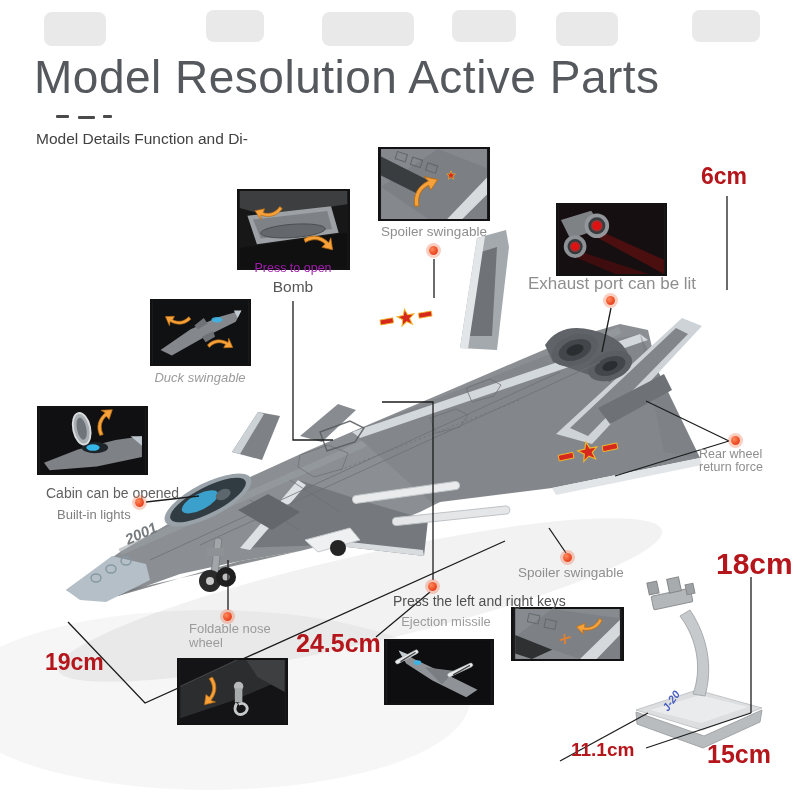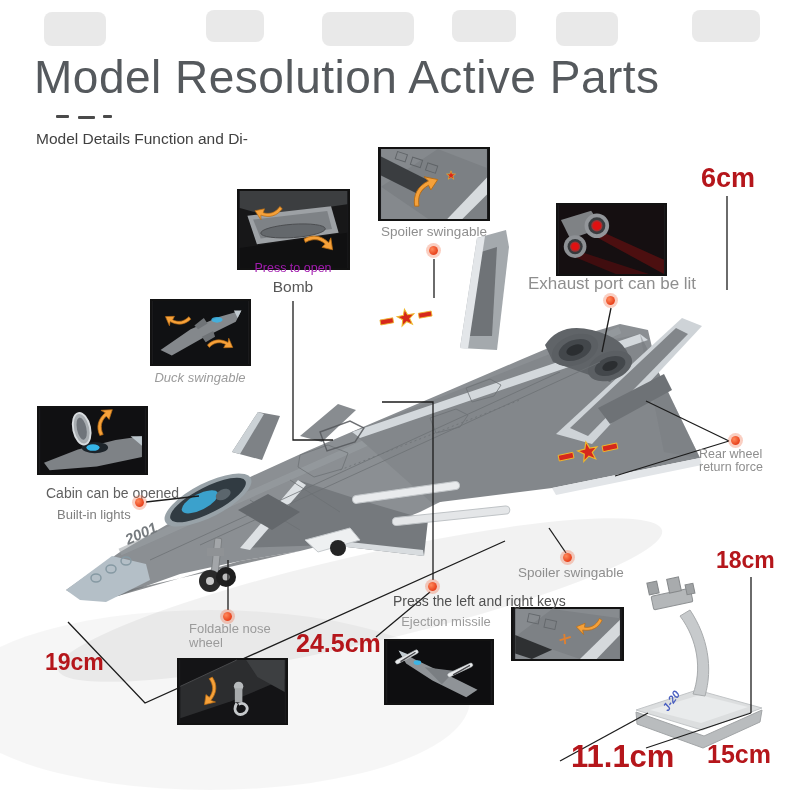--- a/index.html
+++ b/index.html
@@ -334,20 +334,20 @@
       <path d="M70,0 L111,0 L111,34 L82,18 Z" fill="#3d3f41"></path>
       <path d="M0,28 L60,0" stroke="#4a4b4d" fill="none"></path>
       <circle cx="62" cy="28" r="5" fill="#b7babc"></circle>
       <rect x="58" y="30" width="8" height="15" fill="#a8abad"></rect>
       <path d="M60,46 C55,55 62,61 69,56 C74,51 69,44 62,47" fill="none" stroke="#c6c9cb" stroke-width="3"></path>
       <use href="#carrow" transform="translate(32,34) rotate(140) scale(.9)" fill="#f6a13a" stroke="#b96c12" stroke-width=".8"></use>
     </svg>
   </div>
 
   
-  <div class="dim" style="left:701px;top:163px;font-size:27px;">6cm</div>
+  <div class="dim" style="left:701px;top:163px;font-size:23px;">6cm</div>
   <div class="dim" style="left:45px;top:649px;font-size:23px;">19cm</div>
   <div class="dim" style="left:296px;top:629px;font-size:25px;">24.5cm</div>
-  <div class="dim" style="left:716px;top:547px;font-size:23px;">18cm</div>
-  <div class="dim" style="left:571px;top:739px;font-size:31px;">11.1cm</div>
+  <div class="dim" style="left:716px;top:547px;font-size:30px;">18cm</div>
+  <div class="dim" style="left:571px;top:739px;font-size:19px;">11.1cm</div>
   <div class="dim" style="left:707px;top:740px;font-size:25px;">15cm</div>
 
 </div>
 
 </body></html>

